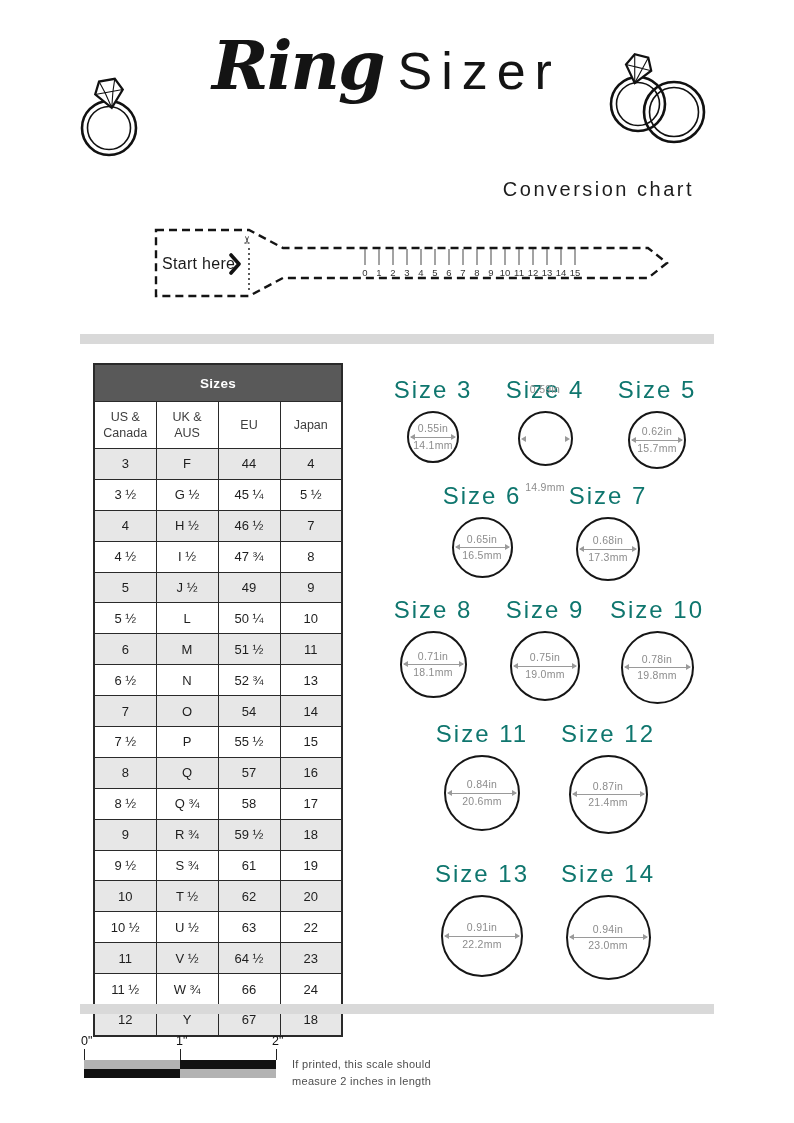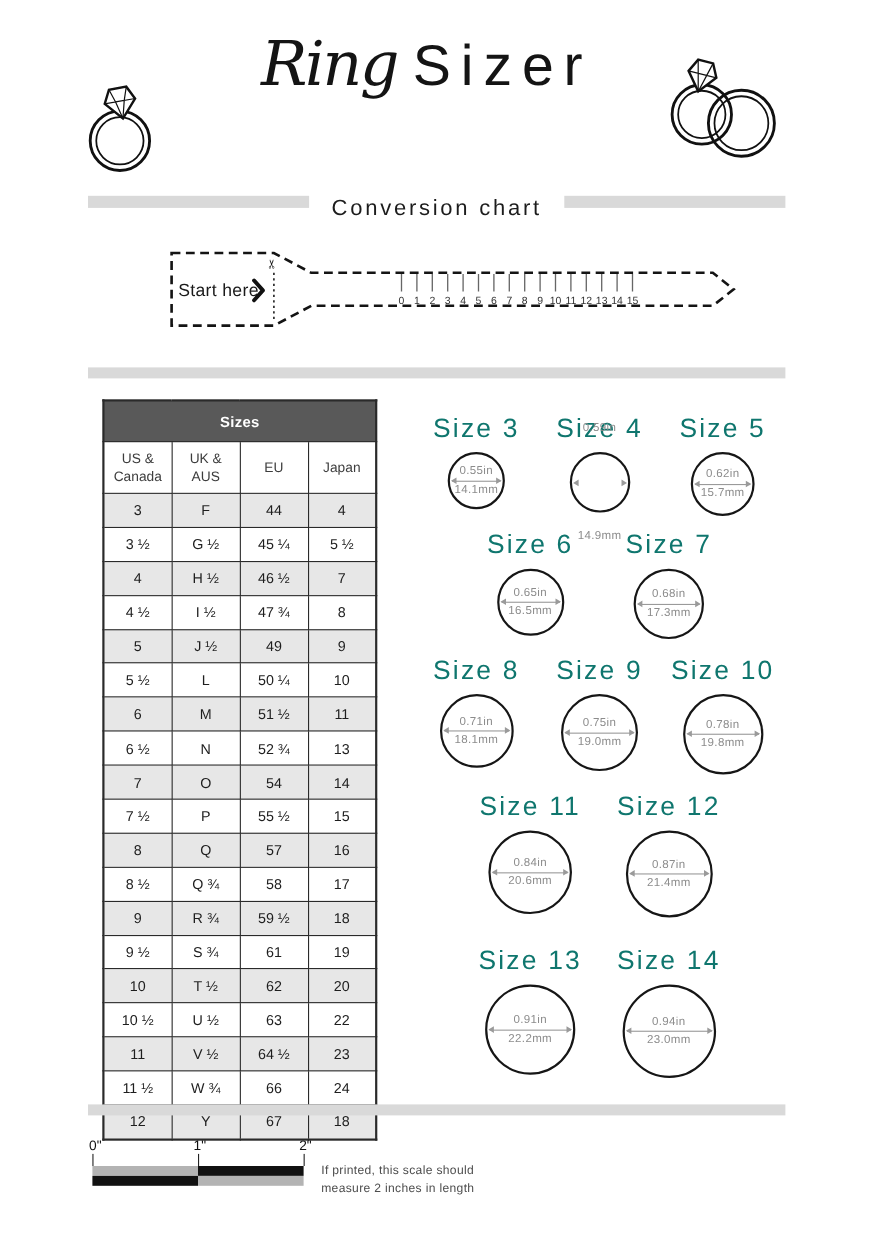--- a/index.html
+++ b/index.html
@@ -4,25 +4,25 @@
 <style>
   html,body{margin:0;padding:0;background:#fff;}
   .page{position:relative;width:794px;height:1123px;background:#fff;overflow:hidden;
         font-family:"Liberation Sans", sans-serif;color:#161616;}
 
   
   .icon-left{position:absolute;left:74px;top:70px;}
   .icon-right{position:absolute;left:598px;top:48px;}
   .title{position:absolute;top:28px;left:50%;transform:translateX(-53%);
          display:flex;align-items:baseline;gap:14px;white-space:nowrap;}
-  .title-script{font-family:"DejaVu Serif", serif;font-style:italic;font-weight:400;
-                font-size:56px;line-height:1.1;color:#141414;letter-spacing:-2px;}
+  .title-script{font-family:"DejaVu Serif", serif;font-style:italic;font-weight:700;
+                font-size:68px;line-height:1.1;color:#141414;letter-spacing:-2px;}
   .title-rest{font-size:52px;font-weight:300;letter-spacing:9px;color:#141414;}
 
-  .subtitle-row{position:absolute;top:178px;left:80px;right:80px;display:flex;align-items:flex-start;}
+  .subtitle-row{position:absolute;top:178px;left:80px;right:80px;display:flex;align-items:flex-end;flex-direction:column;}
   .gray-bar{flex:1;height:11px;background:var(--divider,#d9d9d9);}
   .subtitle-text{margin:0 20px;font-size:20px;font-weight:300;letter-spacing:2.5px;color:#1c1c1c;}
 
   
   .sizer-svg{position:absolute;left:150px;top:226px;}
 
   
   .divider{position:absolute;left:80px;right:80px;height:10px;background:var(--divider,#d9d9d9);}
   #divider1{top:334px;}
   #divider2{top:1004px;}

